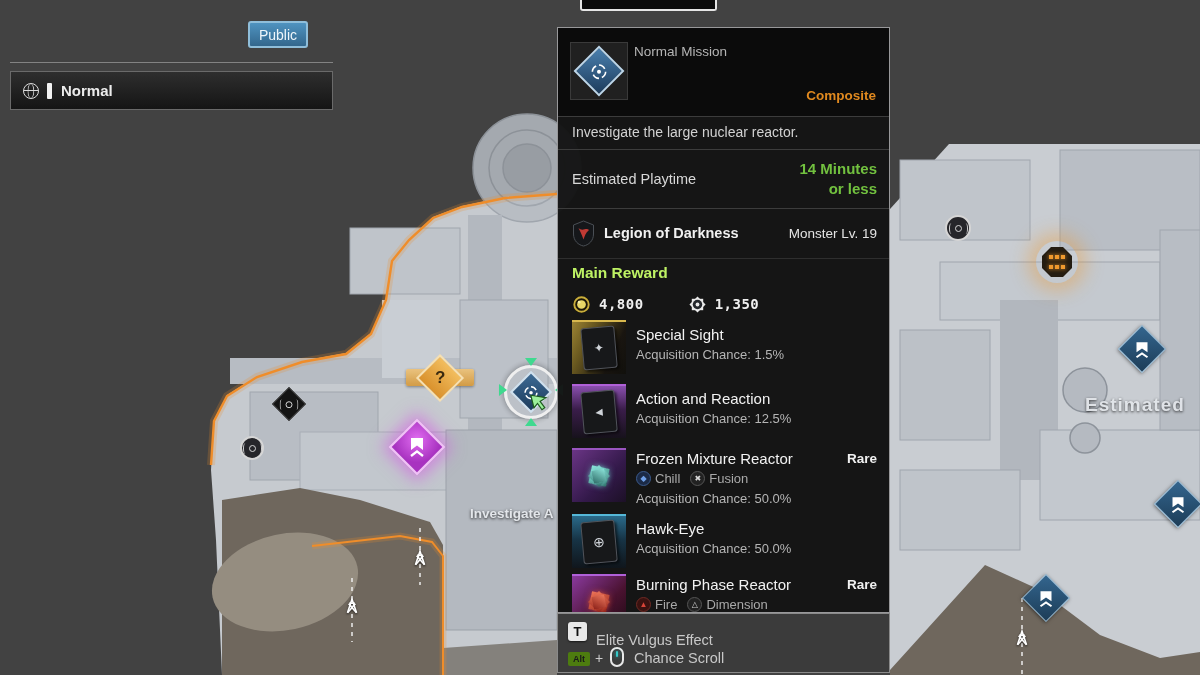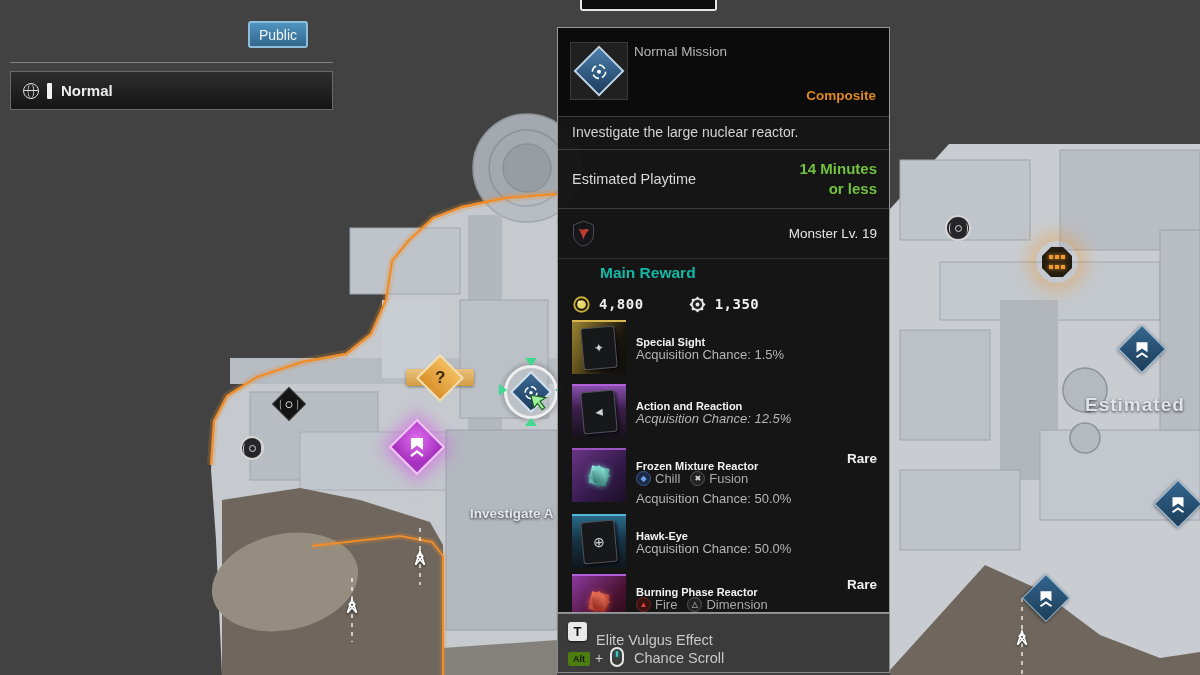--- a/index.html
+++ b/index.html
@@ -82,21 +82,21 @@
   .tt-type{position:absolute;left:76px;top:16px;font-size:13.5px;color:#b5b5b5;}
   .tt-name{position:absolute;left:76px;top:35px;font-size:17px;font-weight:700;color:#fff;}
   .tt-tag{position:absolute;right:13px;top:60px;font-size:13.5px;font-weight:700;color:#e0891f;}
   .tt-desc{position:absolute;left:14px;top:89px;height:31px;line-height:31px;font-size:14px;color:#d2d2d2;}
   .pt-label{position:absolute;left:14px;top:122px;height:58px;line-height:58px;font-size:14.5px;color:#d8d8d8;}
   .pt-value{position:absolute;right:12px;top:131px;text-align:right;font-size:15px;font-weight:700;
             color:#72c13f;line-height:20px;}
   .shield{position:absolute;left:14px;top:192px;}
   .fac-name{position:absolute;left:46px;top:181px;height:49px;line-height:49px;font-size:14.5px;font-weight:700;color:#f0f0f0;}
   .fac-lv{position:absolute;right:12px;top:181px;height:49px;line-height:49px;font-size:13.5px;color:#e3e3e3;}
-  .mr-title{position:absolute;left:14px;top:236px;font-size:15.5px;font-weight:700;color:#14b8a6;margin-left:28px;}
+  .mr-title{position:absolute;left:14px;top:236px;font-size:15.5px;font-weight:700;color:#bef264;}
   .cur-row{position:absolute;left:14px;top:264px;height:24px;display:flex;align-items:center;gap:8px;}
   .cur-amt{font-family:"DejaVu Sans Mono",monospace;font-size:14px;font-weight:700;color:#efefef;letter-spacing:.5px;}
   .cur-gap{width:28px;}
   .rw{position:absolute;left:0;right:0;}
   .rw-icon{position:absolute;left:14px;top:0;width:54px;height:54px;box-sizing:border-box;
            display:flex;align-items:center;justify-content:center;overflow:hidden;}
   .chip{width:32px;height:40px;background:#17181a;border:1px solid #50535a;border-radius:3px;
         transform:rotate(-5deg);display:flex;align-items:center;justify-content:center;
         box-shadow:2px 2px 3px rgba(0,0,0,.6);}
   .chip span{color:#cfd3d9;font-size:12px;}
@@ -105,21 +105,21 @@
   .ic-fz{background:linear-gradient(135deg,#6a3585,#33194a 60%,#1c1026);border-top:2px solid #9a55c0;}
   .ic-he{background:linear-gradient(180deg,#2a6a8a 0%,#173446 45%,#10161c 100%);border-top:2px solid #55b8d8;}
   .ic-bp{background:linear-gradient(135deg,#8a3a9e 0%,#4a1230 60%,#200a14 100%);border-top:2px solid #b060d8;}
   .flower{position:relative;width:34px;height:34px;}
   .flower i{position:absolute;left:8px;top:8px;width:18px;height:18px;}
   .fz i{background:linear-gradient(135deg,#8fe8de,#2e6b66);box-shadow:0 0 6px rgba(120,230,220,.5);}
   .bp i{background:linear-gradient(135deg,#ef7a5e,#8a1f18);box-shadow:0 0 6px rgba(230,90,60,.5);}
   .flower i:nth-child(1){transform:rotate(12deg);}
   .flower i:nth-child(2){transform:rotate(45deg) scale(.86);opacity:.9;}
   .flower i:nth-child(3){transform:rotate(78deg) scale(.7);opacity:.85;}
-  .rw-name{position:absolute;left:78px;font-size:11px;font-weight:700;color:#f2f2f2;margin-top:10px;}
+  .rw-name{position:absolute;left:78px;font-size:15px;font-weight:400;color:#f2f2f2;}
   .rw-chance{position:absolute;left:78px;font-size:13px;color:#b5b5b5;}
   .rw-rare{position:absolute;right:12px;top:3px;font-size:13.5px;font-weight:700;color:#f0f0f0;}
   .rw-tags{position:absolute;left:78px;display:flex;align-items:center;gap:10px;font-size:13px;color:#a9a9a9;}
   .tag{display:flex;align-items:center;gap:4px;}
   .tico{width:15px;height:15px;border-radius:50%;box-sizing:border-box;display:flex;align-items:center;
         justify-content:center;font-size:8px;line-height:1;}
   .t-chill{background:#1b2a46;border:1px solid #3b5a8c;color:#6fa0e8;}
   .t-fusion{background:#222;border:1px solid #555;color:#d8d8d8;}
   .t-fire{background:#3a1210;border:1px solid #6e2a24;color:#d84438;}
   .t-dim{background:#222;border:1px solid #555;color:#cfcfcf;}
@@ -353,20 +353,21 @@
       <div>or less</div>
     </div>
     <div class="tt-hr" style="top:180px;"></div>
 
     <div class="shield">
       <svg width="23" height="27" viewBox="0 0 22 27">
         <path d="M11,1 L21,5 V14 C21,21 16,25 11,26 C6,25 1,21 1,14 V5 Z" fill="#15171a" stroke="#4a4f55"></path>
         <path d="M6,8 C10,12 14,7 16.5,10 C13,13 12,16.5 11,19.5 C9,14 7.5,11 6,8 Z" fill="#c13a34"></path>
       </svg>
     </div>
+    <div class="fac-name">Legion of Darkness</div>
     <div class="fac-lv">Monster Lv. 19</div>
     <div class="tt-hr" style="top:230px;background:#2e2e2e;"></div>
 
     <div class="mr-title">Main Reward</div>
 
     <div class="cur-row">
       <svg width="19" height="19" viewBox="0 0 20 20">
         <circle cx="10" cy="10" r="9" fill="#1c1708"></circle>
         <circle cx="10" cy="10" r="7.6" fill="none" stroke="#c9ae3c" stroke-width="2"></circle>
         <circle cx="10" cy="10" r="4.6" fill="#e8d666"></circle>
@@ -393,21 +394,21 @@
       <div class="rw-chance" style="top:27px;">Acquisition Chance: 1.5%</div>
     </div>
 
     <div class="rw" style="top:356px;height:58px;">
       <div class="rw-icon ic-ar">
           <div class="chip">
             <span>◄</span>
           </div>
         </div>
       <div class="rw-name" style="top:6px;">Action and Reaction</div>
-      <div class="rw-chance" style="top:27px;font-style:italic;">Acquisition Chance: 12.5%</div>
+      <div class="rw-chance" style="top:27px;">Acquisition Chance: 12.5%</div>
     </div>
 
     <div class="rw" style="top:420px;height:64px;">
       <div class="rw-icon ic-fz">
         <div class="flower fz">
             <i></i>
             <i></i>
             <i></i>
           </div>
       </div>

